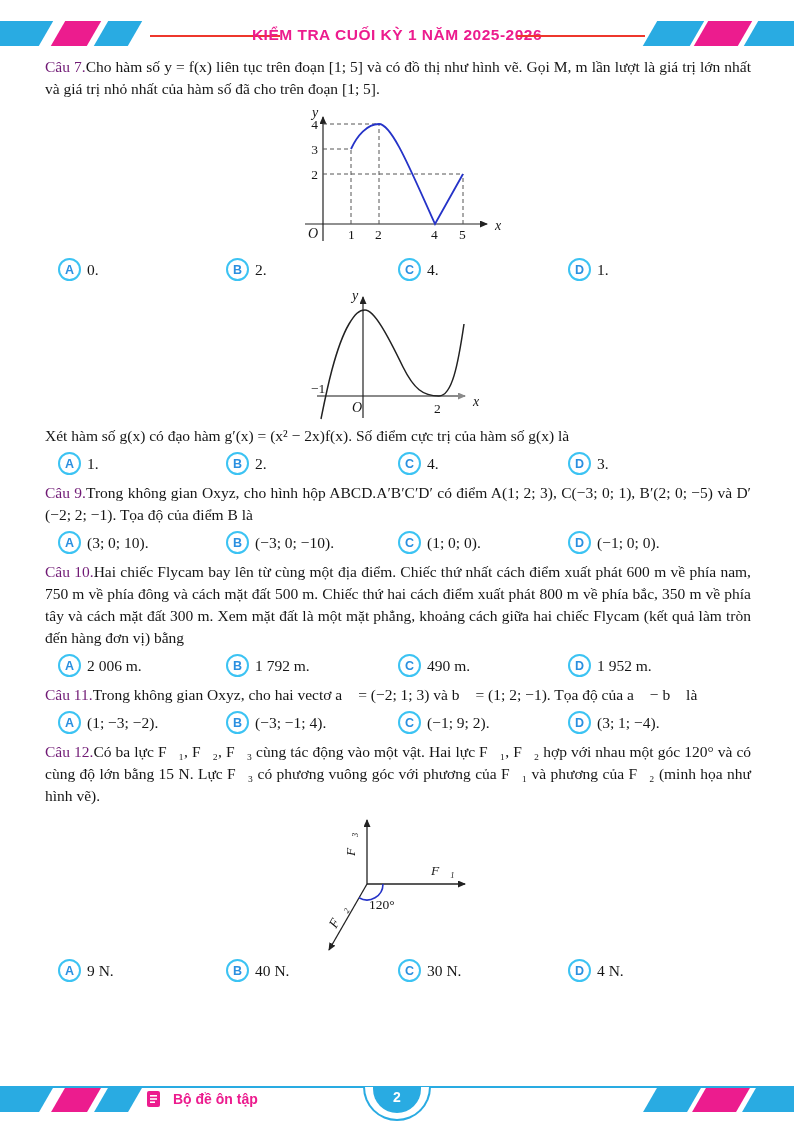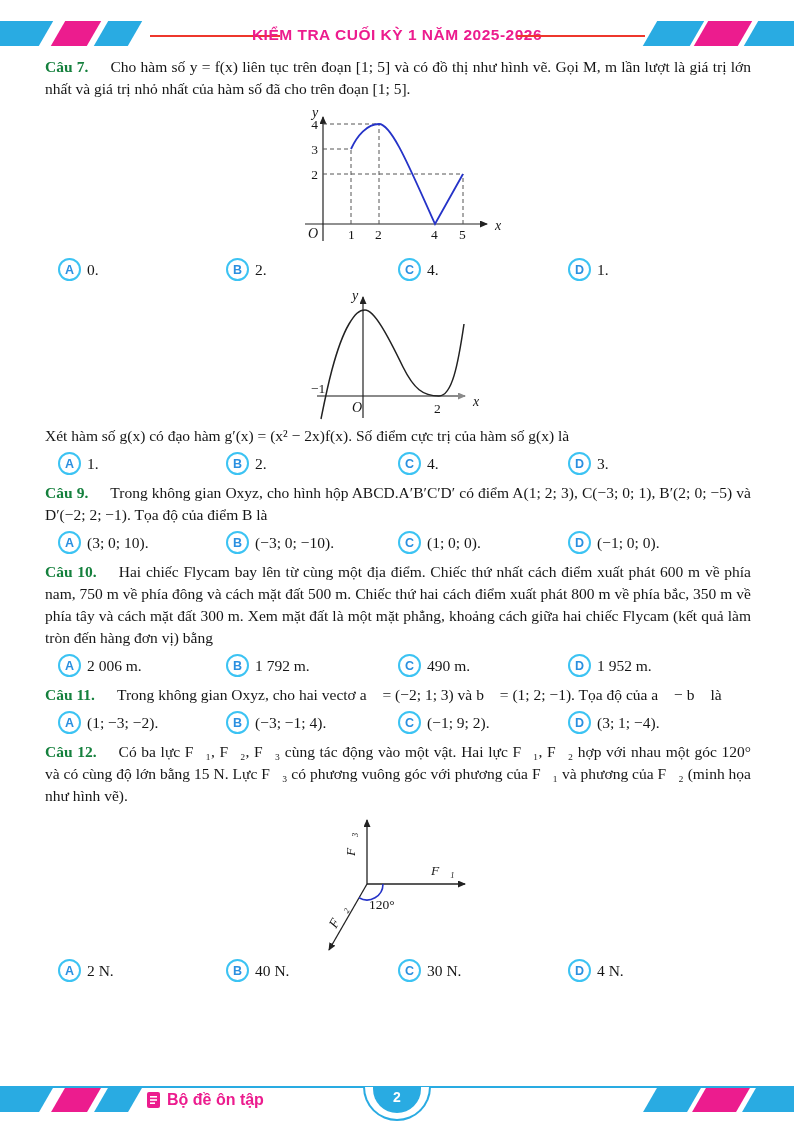--- a/index.html
+++ b/index.html
@@ -16,27 +16,27 @@
 
   .footer-line{position:absolute;top:1086px;left:0;width:794px;height:2px;background:#29abe2;}
   .fpara{top:1088px;height:24px;}
   .badge-outer{position:absolute;left:363px;top:1087px;width:68px;height:34px;
                background:#fff;border:2px solid #29abe2;border-top:none;
                border-radius:0 0 70px 70px;box-sizing:border-box;}
   .badge-inner{position:absolute;left:373px;top:1087px;width:48px;height:26px;
                background:#29abe2;border-radius:0 0 48px 48px;color:#fff;
                font-family:"Liberation Sans", sans-serif;font-weight:bold;font-size:14px;
                display:flex;justify-content:center;align-items:flex-start;padding-top:2px;box-sizing:border-box;}
-  .brand{position:absolute;left:147px;top:1091px;display:flex;align-items:center;gap:7px;
-         color:#ec1c8e;font-family:"Liberation Sans", sans-serif;font-size:16px;font-weight:bold;}
+  .brand{position:absolute;left:147px;top:1091px;display:flex;align-items:center;gap:13px;
+         color:#ec1c8e;font-family:"Liberation Sans", sans-serif;font-size:14px;font-weight:bold;}
 
   
   .content{position:absolute;top:54px;left:45px;width:706px;}
   .q{margin:2px 0 3px 0;text-align:justify;line-height:1.42;}
-  .qlabel{color:#15803d;font-weight:bold;margin-right:22px;}
+  .qlabel{color:#701a75;font-weight:normal;margin-right:0;}
   .options{display:grid;grid-template-columns:168px 172px 170px 1fr;
            margin:3px 0 5px 13px;}
   .option{display:flex;align-items:center;gap:6px;height:27px;}
   .letter{width:19px;height:19px;flex:0 0 19px;border:2px solid #3cc3f3;border-radius:50%;
           color:#2a8fe0;font-family:"Liberation Sans", sans-serif;font-weight:bold;font-size:12.5px;
           display:flex;align-items:center;justify-content:center;}
   .fig{display:flex;justify-content:center;margin:5px 0;}
   svg text{font-family:"Liberation Serif", serif;fill:#161616;}
   .it{font-style:italic;}
 </style>
@@ -229,21 +229,21 @@
         <text x="128" y="63" font-size="13.5" class="it">F⃗₁</text>
         <text x="52" y="44" font-size="13.5" class="it" transform="rotate(-90 52 44)">F⃗₃</text>
         <text x="33" y="117" font-size="13.5" class="it" transform="rotate(-60 33 117)">F⃗₂</text>
         <text x="66" y="97" font-size="13.5">120°</text>
       </svg>
     </div>
 
     <div class="options">
       <div class="option">
           <span class="letter">A</span>
-          <span>2 N.</span>
+          <span>9 N.</span>
         </div>
       <div class="option">
           <span class="letter">B</span>
           <span>40 N.</span>
         </div>
       <div class="option">
           <span class="letter">C</span>
           <span>30 N.</span>
         </div>
       <div class="option">

